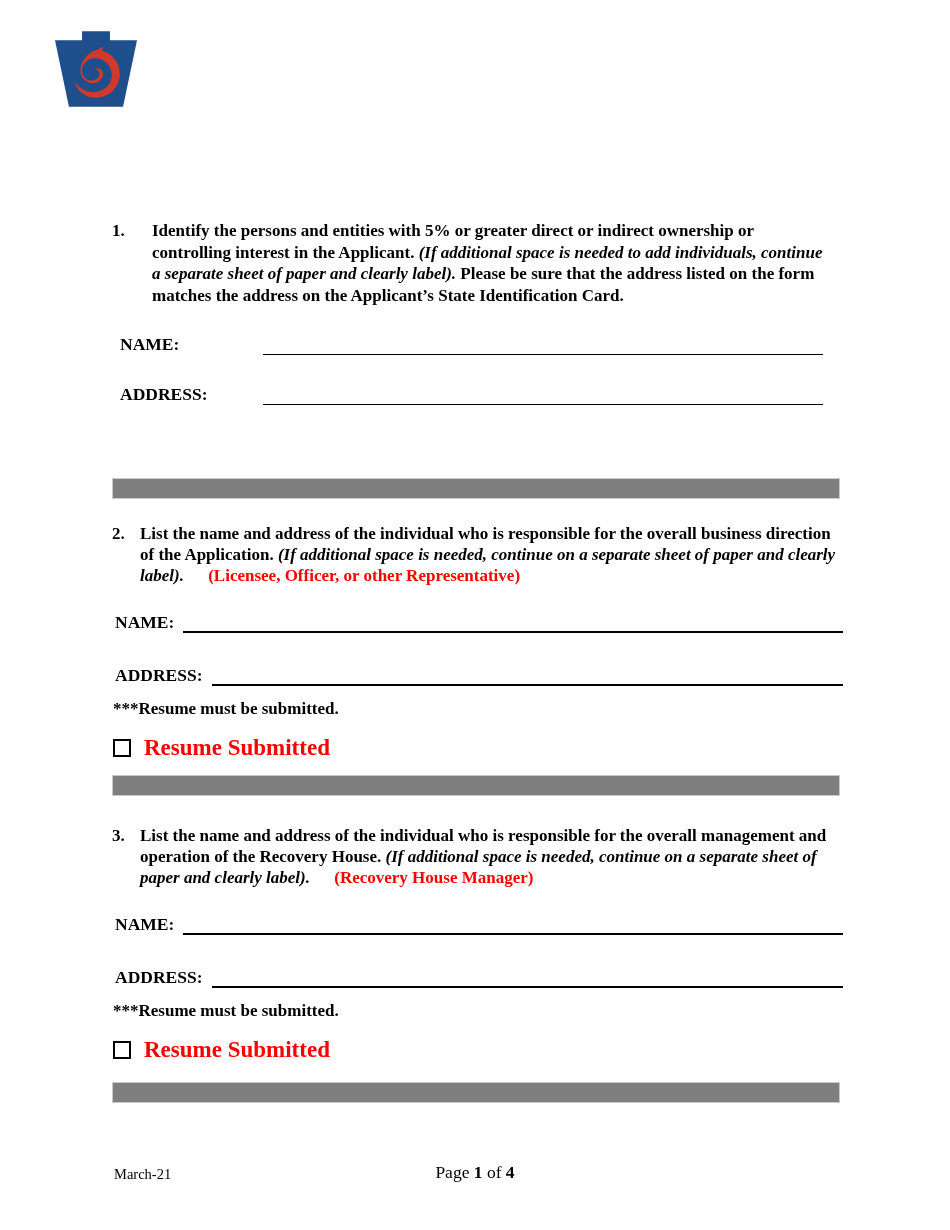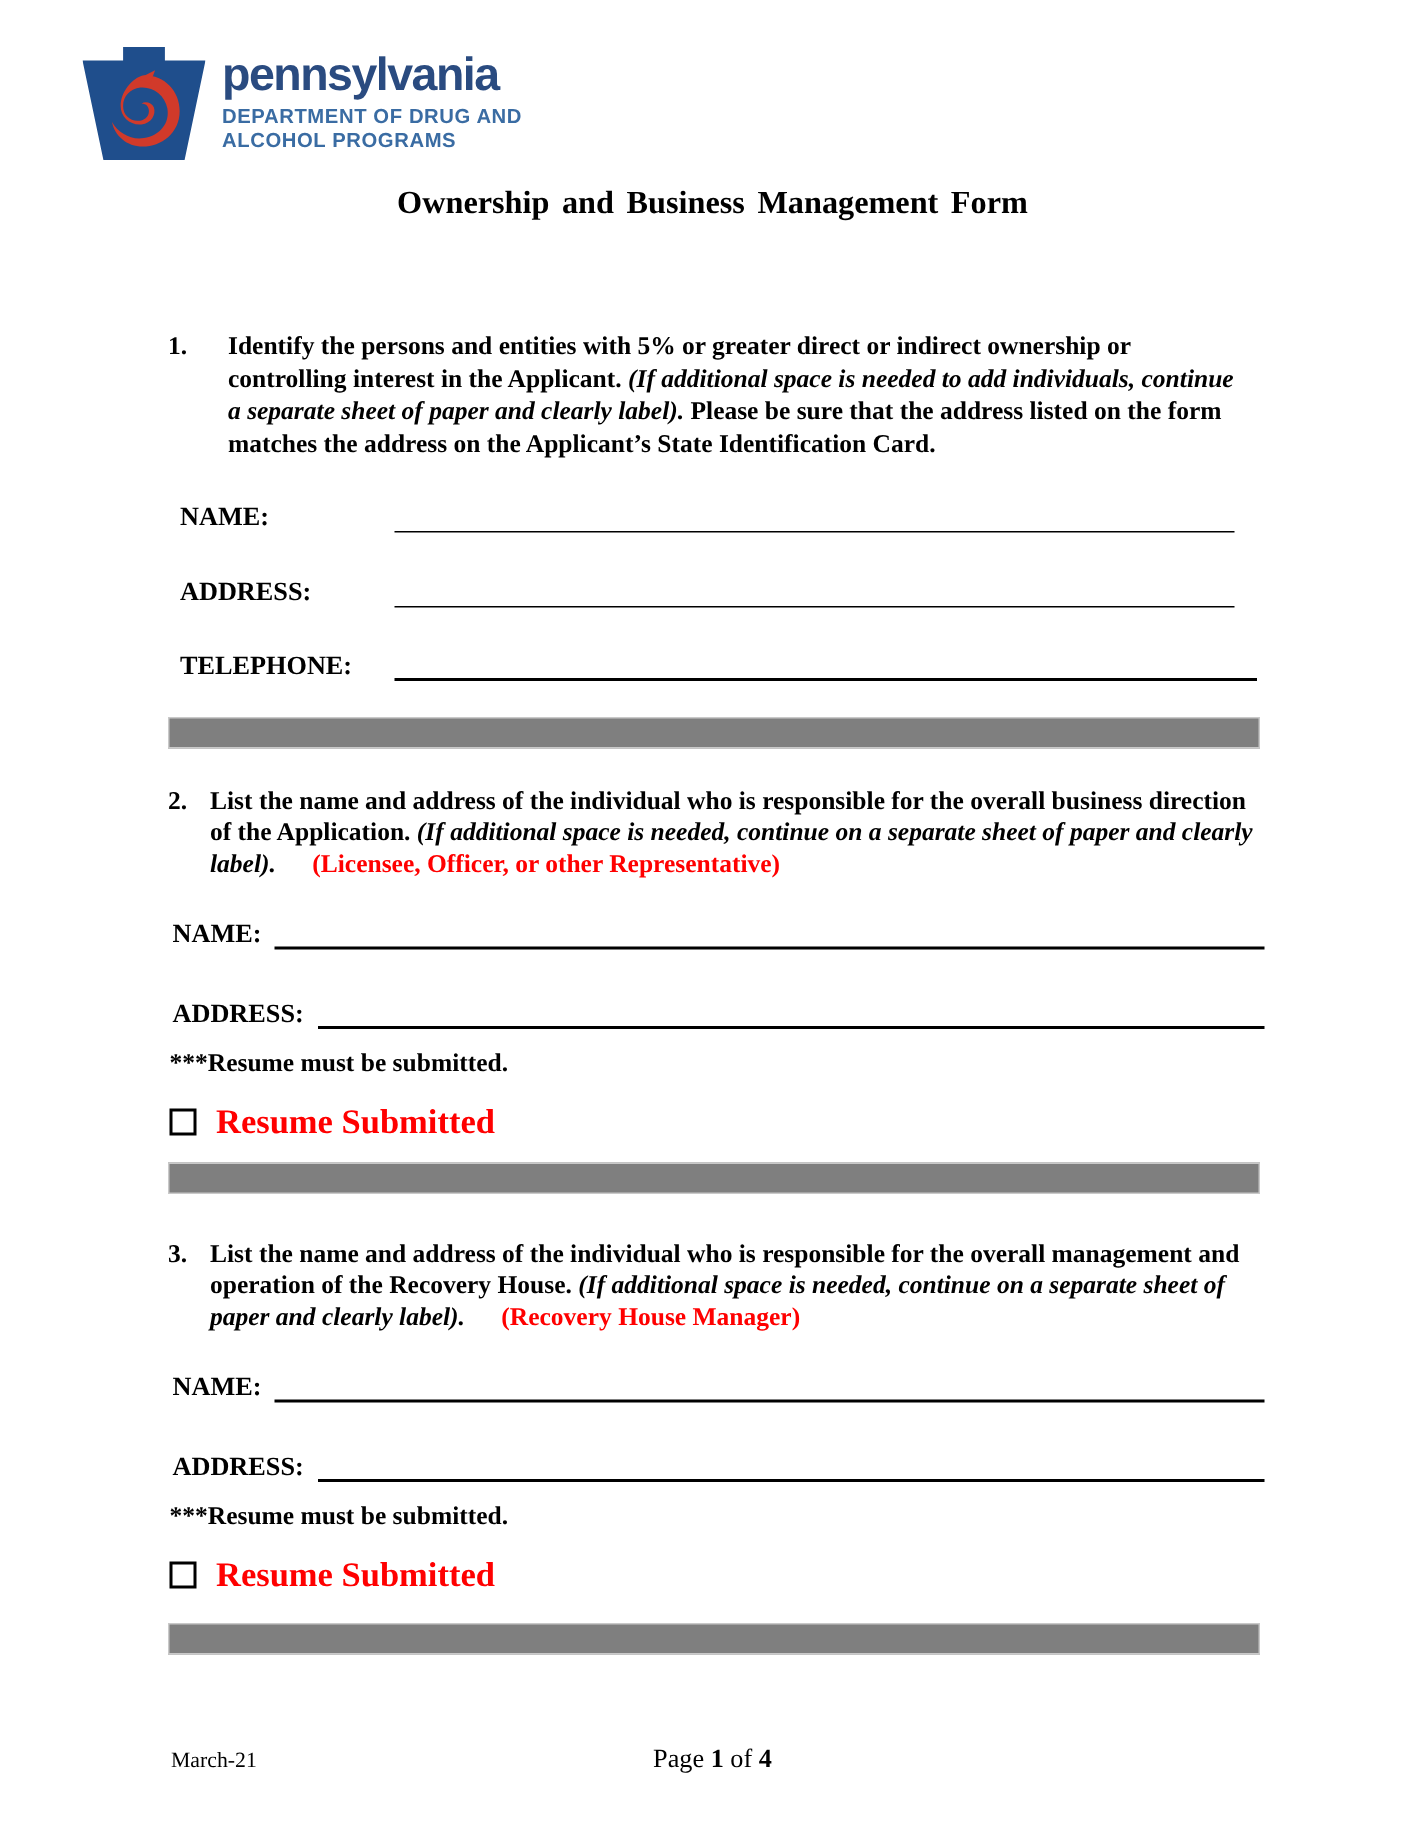--- a/index.html
+++ b/index.html
@@ -72,46 +72,36 @@
 <body>
 
 <div class="page">
 
   <div class="logo">
     <svg width="82" height="78" viewBox="0 0 100 94">
       <path d="M33 1 H67 V12 H100 L83 93 H17 L0 12 H33 Z" fill="#1f4e8c"></path>
       <path fill="#d13a2a" d="M50 24 C67 24 79 37 79 53 C79 71 64 82 49 82 C36 82 26 73 24 62 C29 71 40 77 50 75 C63 73 71 63 69 51 C67 40 57 33 47 34 C39 35 33 41 33 49 C33 56 38 61 45 61 C50 61 54 58 54 53 C54 50 52 47 48 47 C51 45 56 46 58 50 C60 56 56 63 48 64 C39 65 31 58 31 49 C31 38 40 26 50 24 Z"></path>
       <path fill="#d13a2a" d="M45 27 L59 20 L55 31 Z"></path>
     </svg>
-    <div class="logo-text">
-      <div class="wordmark">pennsylvania</div>
-      <div class="dept">DEPARTMENT OF DRUG AND</div>
-      <div class="dept">ALCOHOL PROGRAMS</div>
-    </div>
   </div>
 
-  <div class="title">Ownership and Business Management Form</div>
 
 
   <div class="para p1">
     <span class="pnum num40">1.</span>
     <div class="ptext"><span class="seg-b">Identify the persons and entities with 5% or greater direct or indirect ownership or controlling interest in the Applicant. </span><span class="seg-bi">(If additional space is needed to add individuals, continue a separate sheet of paper and clearly label).</span><span class="seg-b">  Please be sure that the address listed on the form matches the address on the Applicant’s State Identification Card.</span></div>
   </div>
 
   <div class="f-row r-s1-name">
     <span class="f-label lbl-col">NAME:</span>
     <span class="fill-line"></span>
   </div>
   <div class="f-row r-s1-addr">
     <span class="f-label lbl-col">ADDRESS:</span>
     <span class="fill-line"></span>
-  </div>
-  <div class="f-row r-s1-tel">
-    <span class="f-label lbl-col">TELEPHONE:</span>
-    <span class="fill-line thick"></span>
   </div>
 
   <div class="bar bar1"></div>
 
   <div class="para p2">
     <span class="pnum num28">2.</span>
     <div class="ptext"><span class="seg-b">List the name and address of the individual who is responsible for the overall business direction of the Application. </span><span class="seg-bi">(If additional space is needed, continue on a separate sheet of paper and clearly label).</span><span class="seg-rb">  (Licensee, Officer, or other Representative)</span></div>
   </div>
 
   <div class="f-row r-s2-name">

